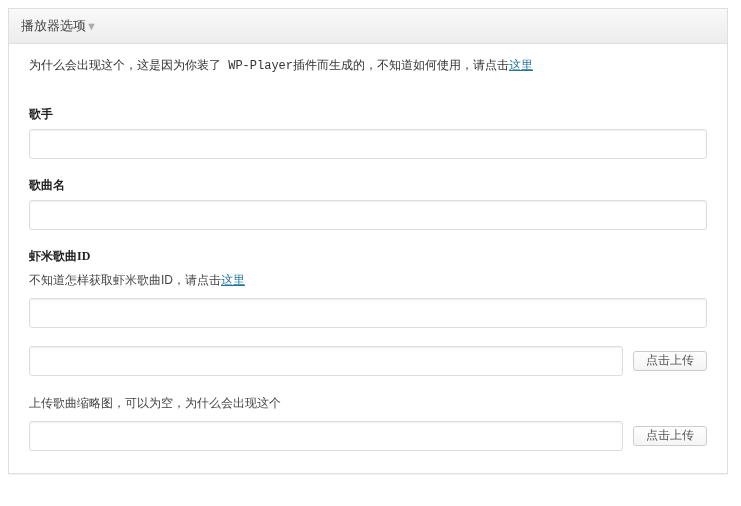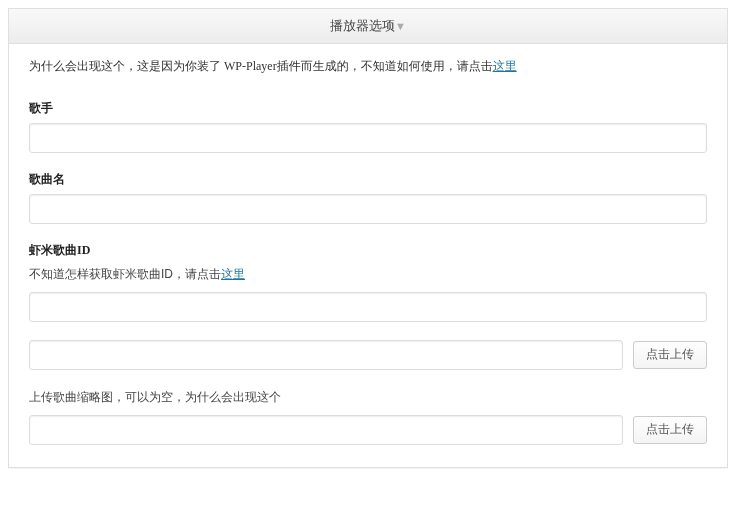--- a/index.html
+++ b/index.html
@@ -16,35 +16,35 @@
     width: 720px;
     box-shadow: 0 1px 1px rgba(0,0,0,0.04);
   }
   .metabox-header {
     background: linear-gradient(#f9f9f9, #ececec);
     border-bottom: 1px solid #dfdfdf;
     padding: 8px 12px;
     font-size: 13px;
     color: #464646;
     display: flex;
-    justify-content: center;
+    justify-content: flex-start;
     align-items: center;
     cursor: pointer;
   }
   .metabox-header .toggle {
     color: #aaa;
     font-size: 11px;
   }
   .metabox-body {
     padding: 12px 20px 18px 20px;
   }
   .intro {
-    font-family: Liberation Serif, serif;
+    font-family: Liberation Mono, monospace;
     color: #333;
-    margin-bottom: 22px;
+    margin-bottom: 28px;
     line-height: 1.8;
   }
   .intro a, .hint a {
     color: #21759b;
     text-decoration: underline;
   }
   .field {
     margin-bottom: 18px;
   }
   .field-label {
@@ -71,21 +71,21 @@
   }
   .input-row {
     display: flex;
     gap: 10px;
     align-items: center;
   }
   .input-row .text-input {
     flex: 1;
   }
   .btn {
-    height: 28px;
+    height: 20px;
     padding: 0 12px;
     border: 1px solid #ccc;
     border-radius: 3px;
     background: linear-gradient(#fefefe, #f4f4f4);
     font-family: SimSun, serif;
     font-size: 12px;
     color: #555;
     cursor: pointer;
     white-space: nowrap;
   }

